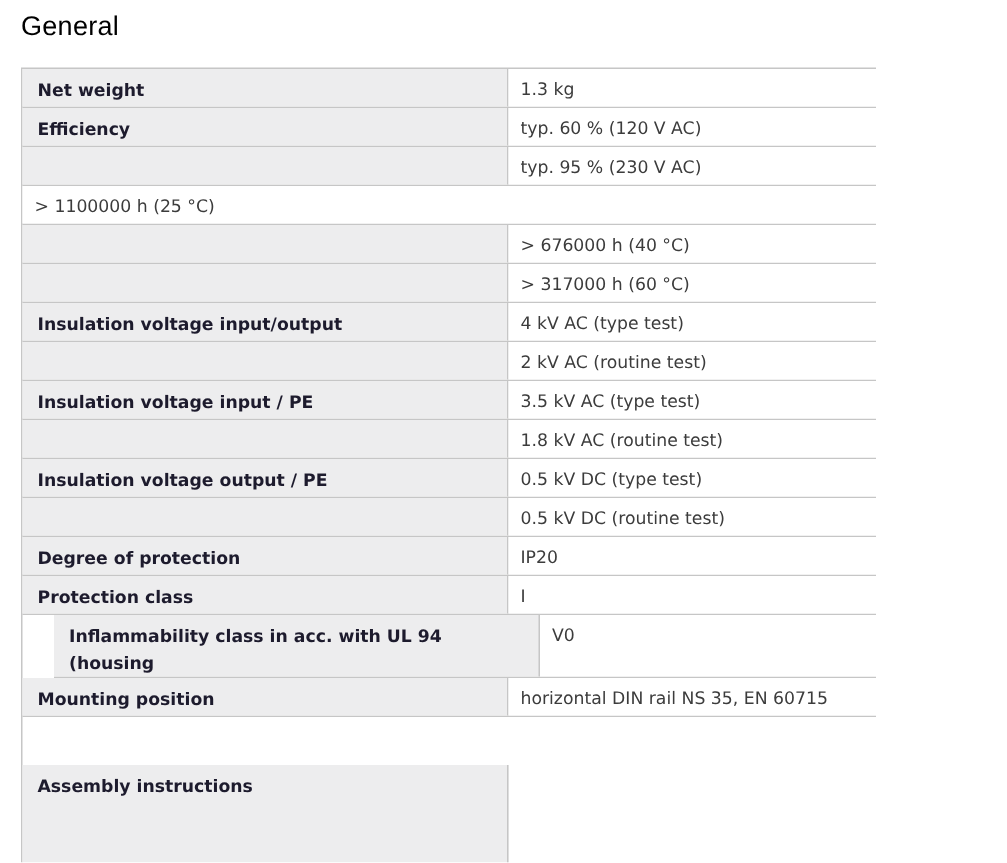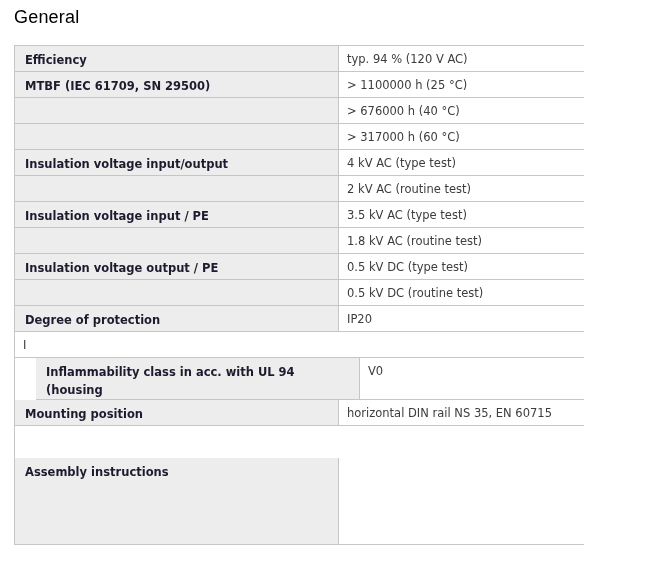--- a/index.html
+++ b/index.html
@@ -76,27 +76,38 @@
     line-height: 0;
   }
 </style>
 </head>
 <body>
 
 <div class="page">
   <h2 class="section-title">General</h2>
   <div class="spec-table" id="spec-table">
       <div class="row">
-        <div class="cell label">Efficiency</div>
+        <div class="cell label">Net weight</div>
         <div class="cell value">
-          <div class="value-line">typ. 94 % (120 V AC)</div>
+          <div class="value-line">1.3 kg</div>
         </div>
       </div>
       <div class="row">
-        <div class="cell label">MTBF (IEC 61709, SN 29500)</div>
+        <div class="cell label">Efficiency</div>
+        <div class="cell value">
+          <div class="value-line">typ. 60 % (120 V AC)</div>
+        </div>
+      </div>
+      <div class="row">
+        <div class="cell label"></div>
+        <div class="cell value">
+          <div class="value-line">typ. 95 % (230 V AC)</div>
+        </div>
+      </div>
+      <div class="row">
         <div class="cell value">
           <div class="value-line">&gt; 1100000 h (25 °C)</div>
         </div>
       </div>
       <div class="row">
         <div class="cell label"></div>
         <div class="cell value">
           <div class="value-line">&gt; 676000 h (40 °C)</div>
         </div>
       </div>
@@ -142,20 +153,21 @@
           <div class="value-line">0.5 kV DC (routine test)</div>
         </div>
       </div>
       <div class="row">
         <div class="cell label">Degree of protection</div>
         <div class="cell value">
           <div class="value-line">IP20</div>
         </div>
       </div>
       <div class="row">
+        <div class="cell label">Protection class</div>
         <div class="cell value">
           <div class="value-line">I</div>
         </div>
       </div>
       <div class="row" style="height: 42px; margin-left: 21px;">
         <div class="cell label">Inflammability class in acc. with UL 94 (housing
 / terminal blocks)</div>
         <div class="cell value">
           <div class="value-line">V0</div>
         </div>

